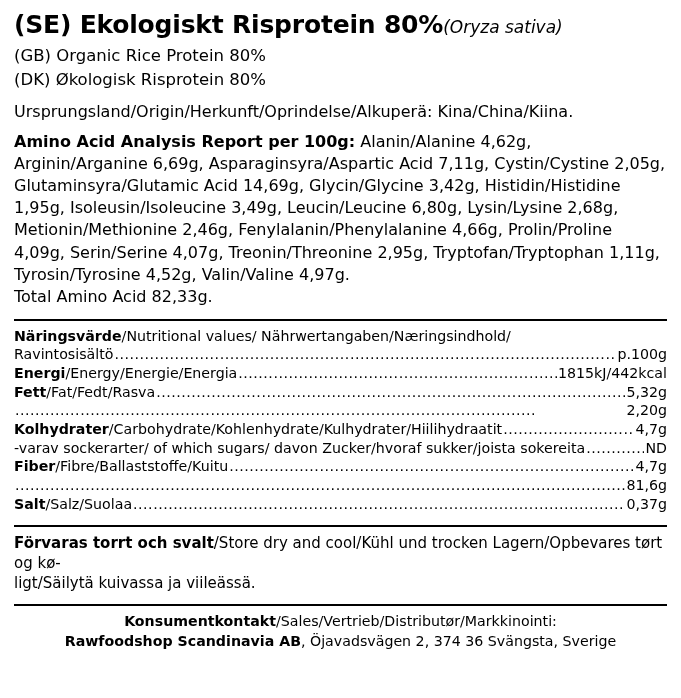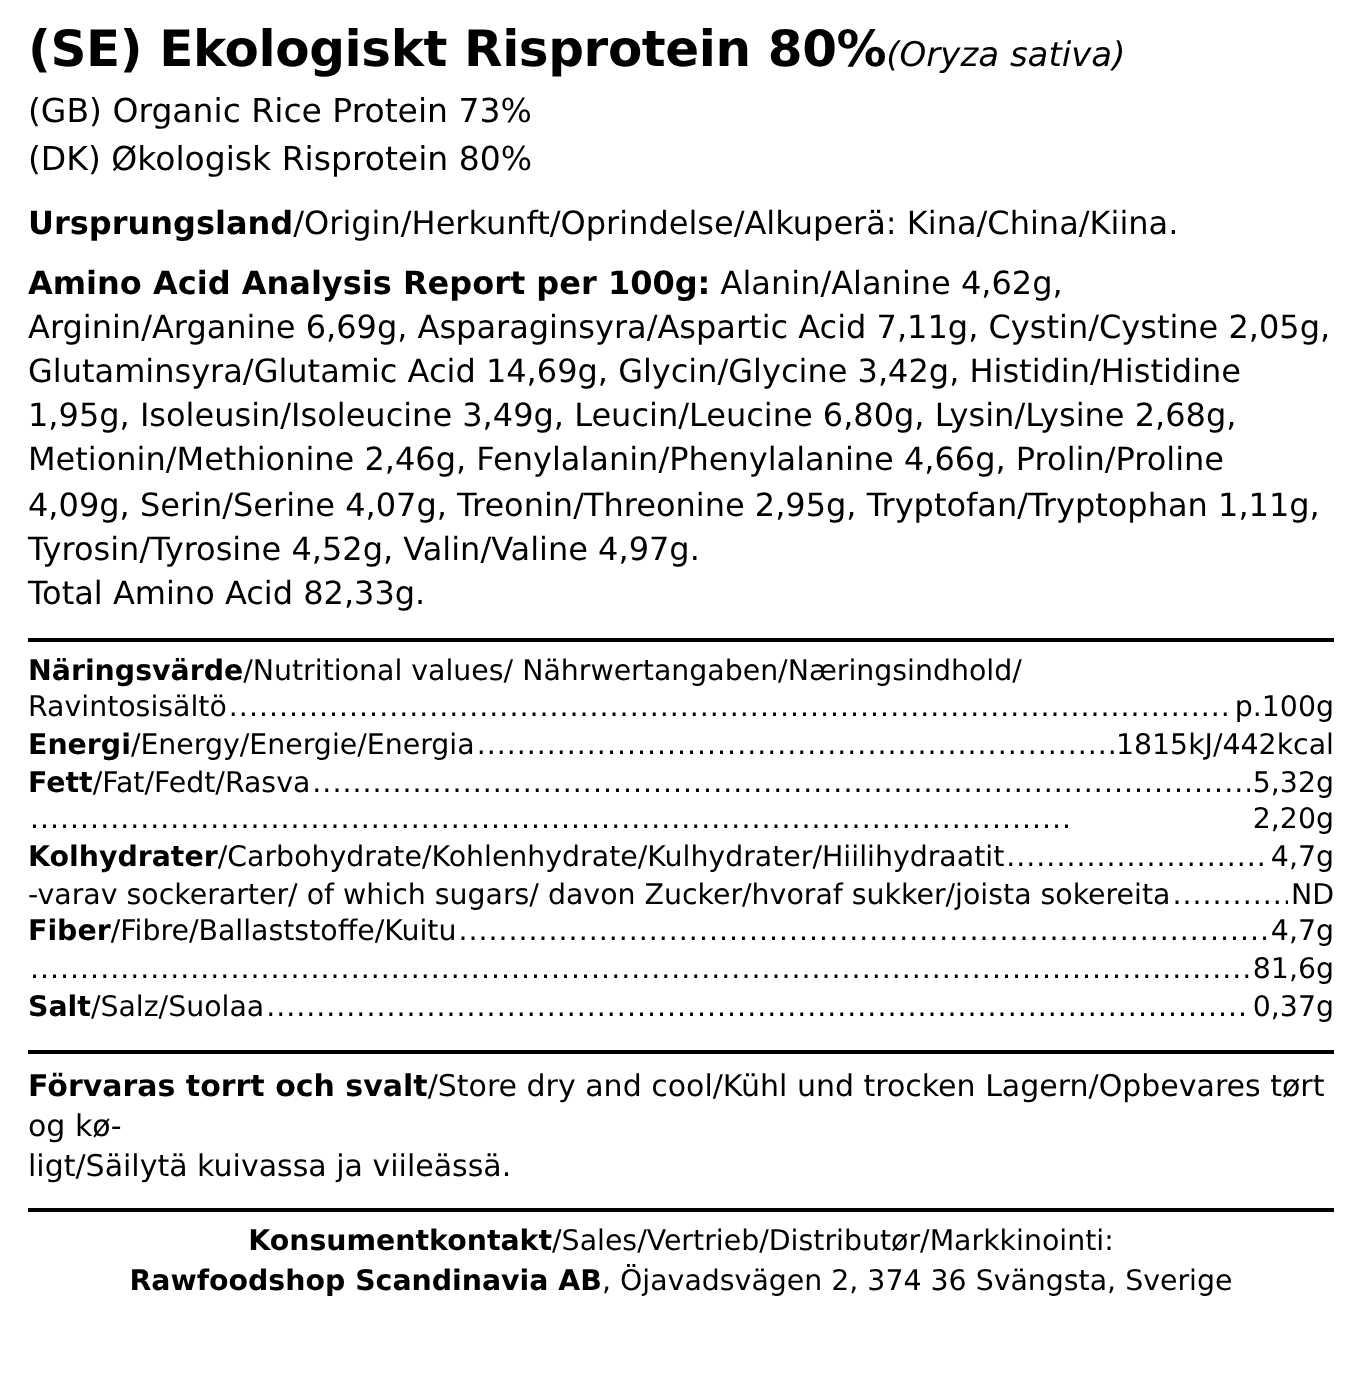--- a/index.html
+++ b/index.html
@@ -40,21 +40,21 @@
     line-height: 1.42;
   }
   .block-gap {
     height: 10px;
   }
   .para {
     font-size: 16px;
     line-height: 1.38;
   }
   .para b {
-    font-weight: bold;
+    font-weight: normal;
   }
   .amino {
     font-size: 16px;
     line-height: 1.38;
     margin-top: 8px;
   }
   .hr {
     border: none;
     border-top: 2px solid #000;
     margin: 11px 0 6px 0;
@@ -114,21 +114,21 @@
 </head>
 <body>
 
 <div class="page">
 
   <div class="title-line">
     <span class="title-main">(SE) Ekologiskt Risprotein 80%</span><span class="title-latin">(Oryza sativa)</span>
   </div>
 
   <div>
-    <div class="lang-line">(GB) Organic Rice Protein 73%</div>
+    <div class="lang-line">(GB) Organic Rice Protein 80%</div>
     <div class="lang-line">(DK) Økologisk Risprotein 80%</div>
   </div>
 
   <div class="block-gap"></div>
 
   <div class="para">
     <b>Ursprungsland</b><span>/Origin/Herkunft/Oprindelse/Alkuperä: Kina/China/Kiina.</span>
   </div>
 
   <div class="amino">

